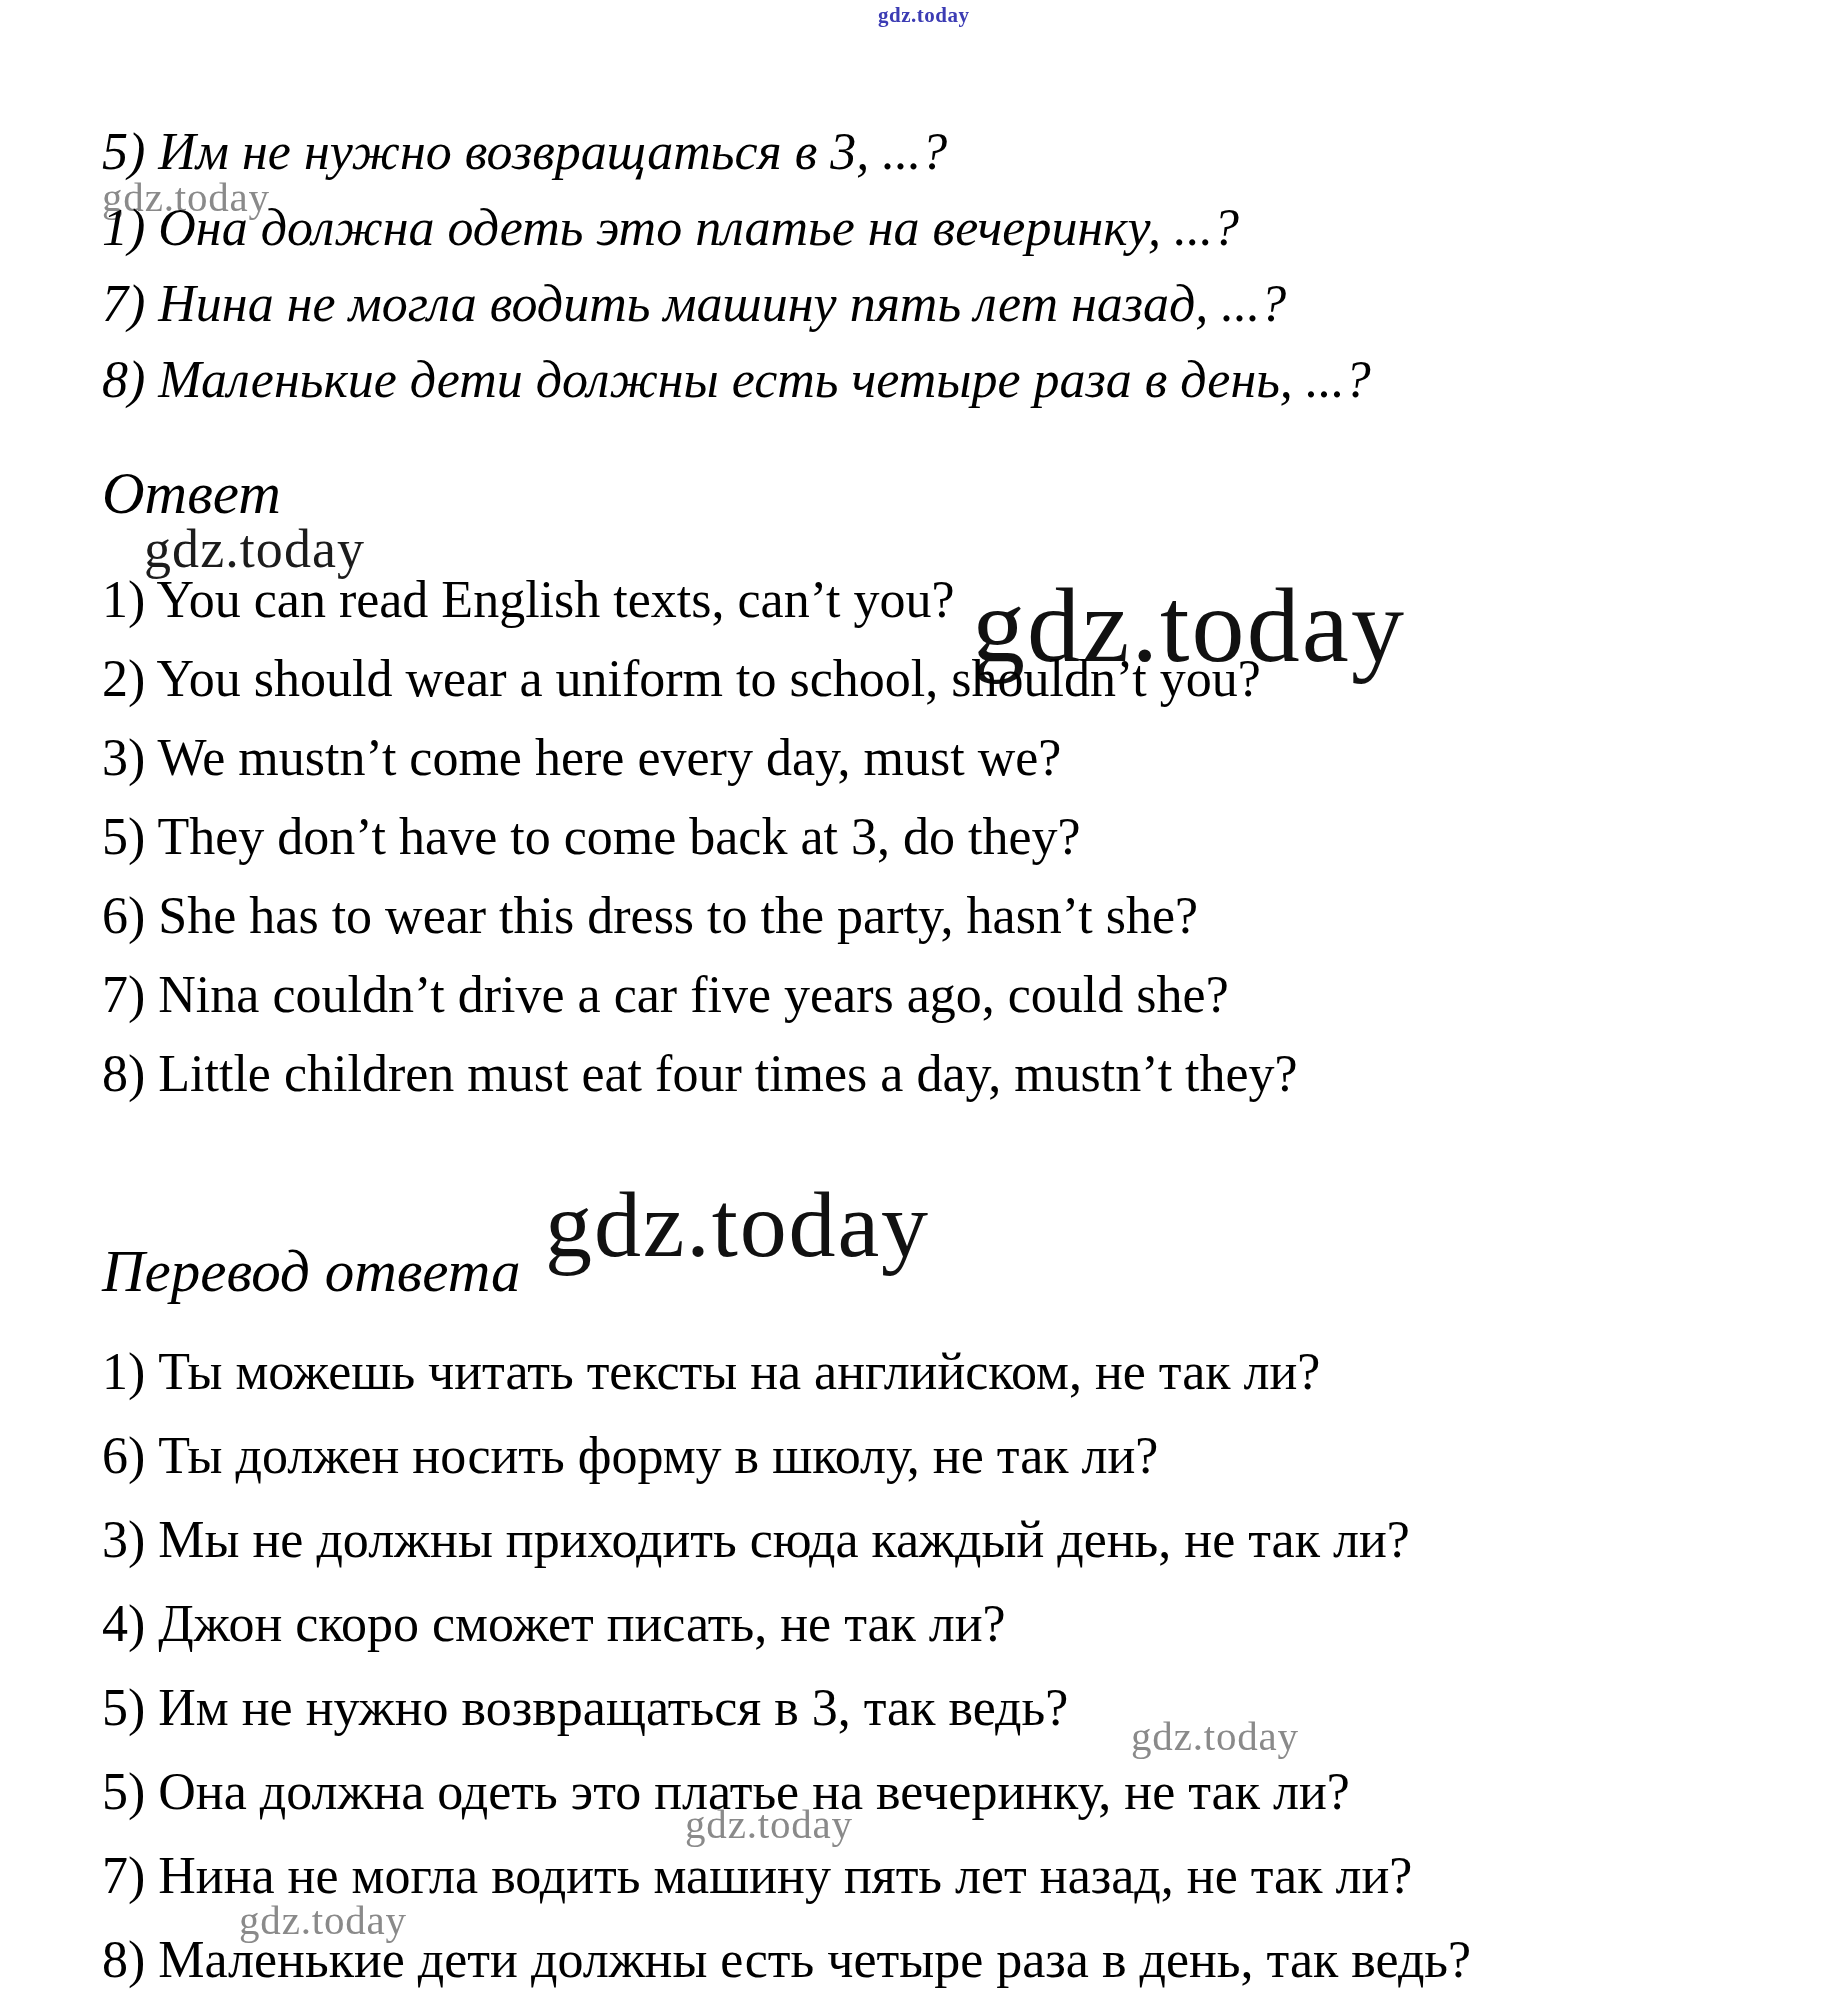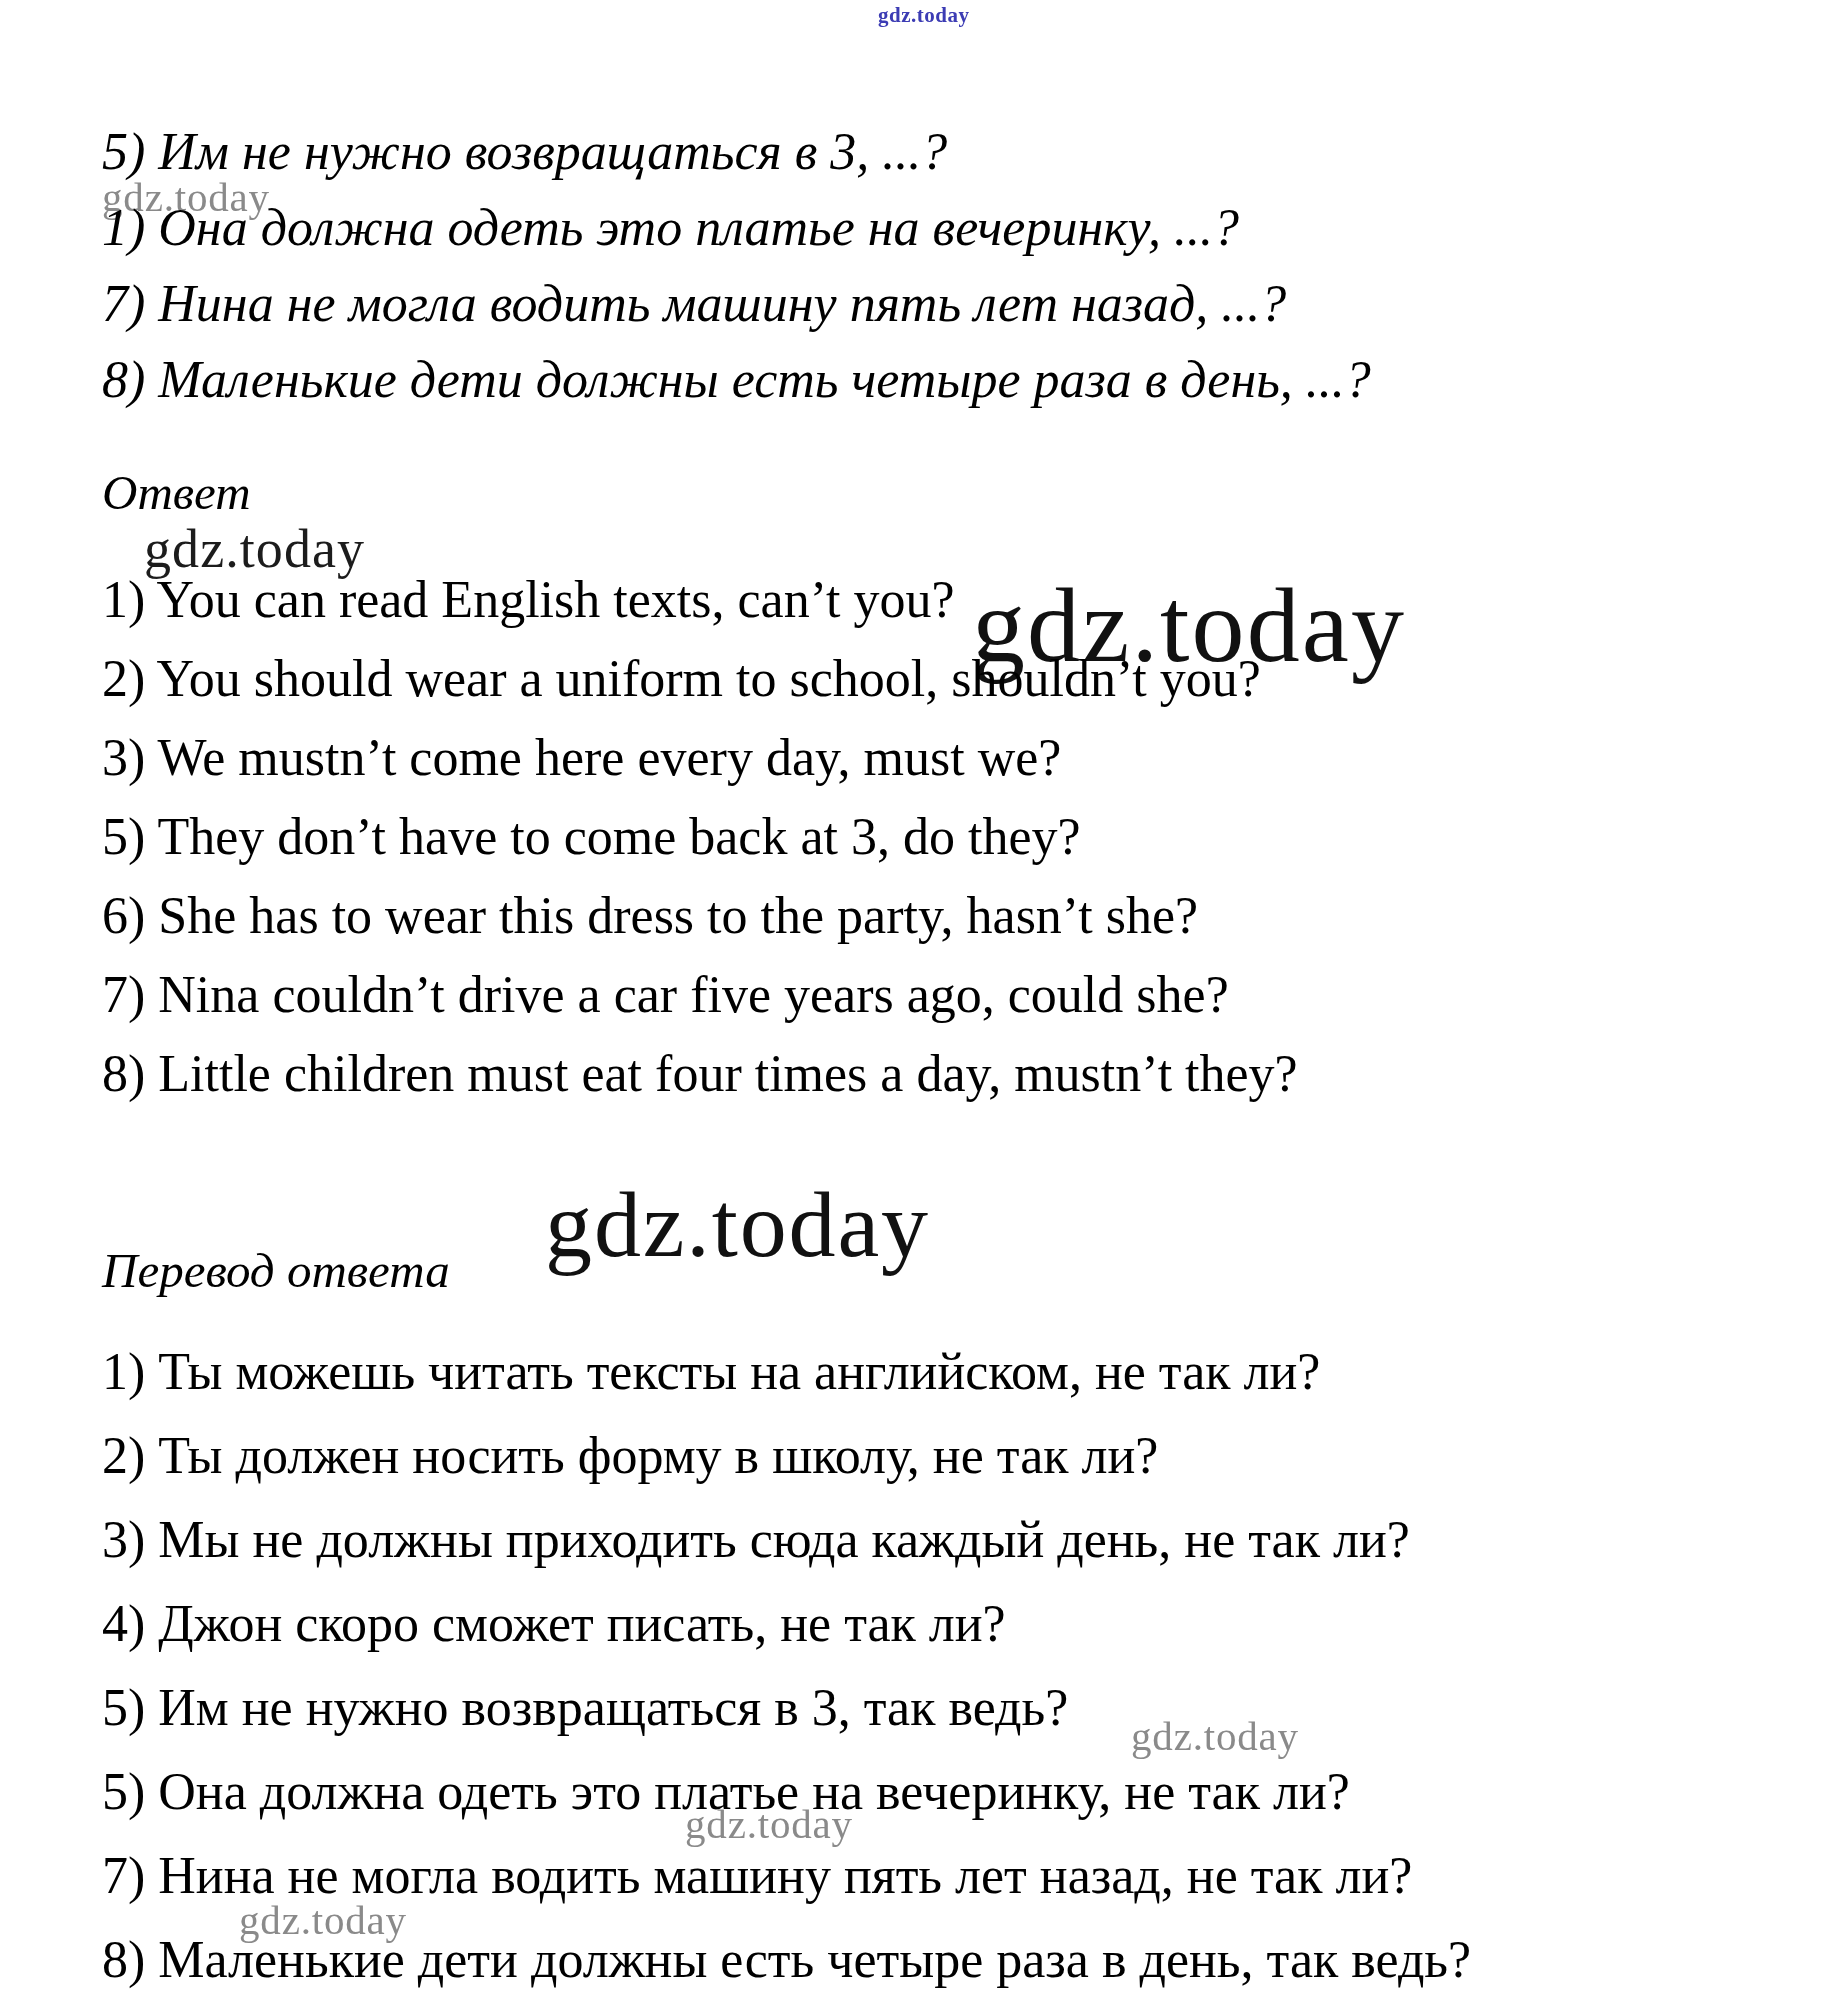--- a/index.html
+++ b/index.html
@@ -31,21 +31,21 @@
     font-size: 52px;
     white-space: nowrap;
     color: #000000;
   }
   .intro .line { line-height: 76px; font-style: italic; }
   .answers .line { line-height: 79px; }
   .translations .line { line-height: 84px; }
   .heading {
     position: absolute;
     left: 102px;
-    font-size: 49px;
+    font-size: 59px;
     font-style: italic;
     line-height: 56px;
     white-space: nowrap;
     color: #000000;
     z-index: 2;
   }
   #intro { top: 114px; }
   #answer-heading { top: 465px; }
   #answers { top: 560px; }
   #translation-heading { top: 1243px; }
@@ -135,21 +135,21 @@
     <div class="line">5) They don’t have to come back at 3, do they?</div>
     <div class="line">6) She has to wear this dress to the party, hasn’t she?</div>
     <div class="line">7) Nina couldn’t drive a car five years ago, could she?</div>
     <div class="line">8) Little children must eat four times a day, mustn’t they?</div>
   </div>
 
   <div class="heading" id="translation-heading">Перевод ответа</div>
 
   <div class="textblock translations" id="translations">
     <div class="line">1) Ты можешь читать тексты на английском, не так ли?</div>
-    <div class="line">2) Ты должен носить форму в школу, не так ли?</div>
+    <div class="line">6) Ты должен носить форму в школу, не так ли?</div>
     <div class="line">3) Мы не должны приходить сюда каждый день, не так ли?</div>
     <div class="line">4) Джон скоро сможет писать, не так ли?</div>
     <div class="line">5) Им не нужно возвращаться в 3, так ведь?</div>
     <div class="line">5) Она должна одеть это платье на вечеринку, не так ли?</div>
     <div class="line">7) Нина не могла водить машину пять лет назад, не так ли?</div>
     <div class="line">8) Маленькие дети должны есть четыре раза в день, так ведь?</div>
   </div>
 
 </div>
 

